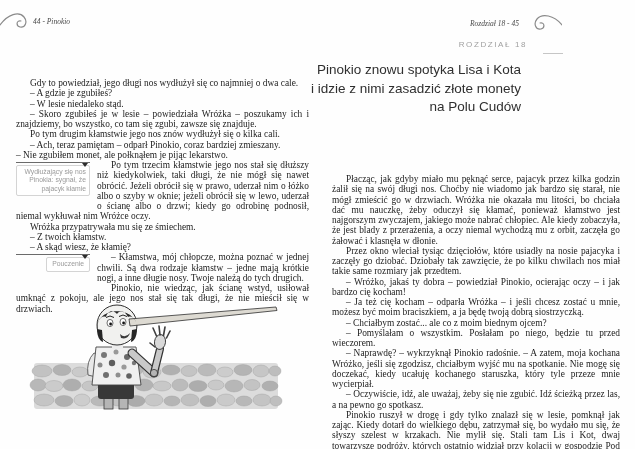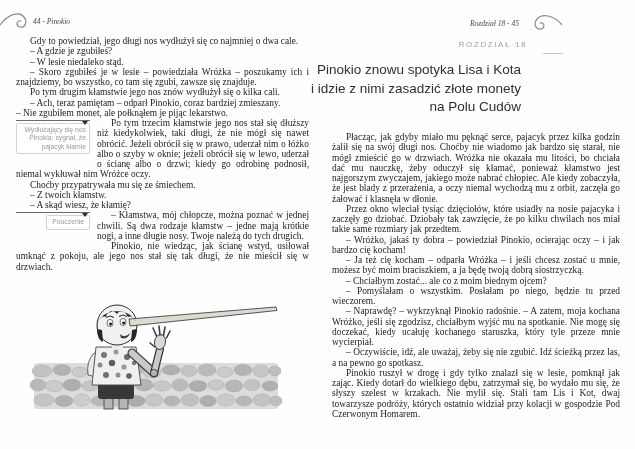--- a/index.html
+++ b/index.html
@@ -12,21 +12,21 @@
   
   .hdr{position:absolute;font:italic 7.5px/10px "Liberation Serif", serif;color:#4a4a4a;white-space:nowrap;}
   .hdr-left{top:17px;left:33px;}
   .hdr-right{top:19px;right:44px;}
   .flourish{position:absolute;}
   .flourish-left{top:8px;left:0;}
   .flourish-right{top:10px;right:1px;}
 
   
   .col{position:absolute;text-align:justify;color:#1c1c1c;
-       font:9.4px/10.25px "Liberation Serif", serif;}
+       font:9.4px/10.25px "Liberation Serif", serif;margin-top:42px;}
   .col-left{left:16px;top:36px;width:293px;}
   .col-right{left:332px;top:132px;width:288px;}
   .col p{margin:0;text-indent:14px;}
   .col p.ni{text-indent:0;font-family:Liberation Serif, serif;}
 
   
   .mnote{float:left;width:74px;margin:2px 7px 2px 0;}
   .mnote-1{min-height:41px;}
   .mnote-2{min-height:29px;text-align:right;}
   .mnote-rule{position:relative;border-top:1px solid #6b6b6b;margin-bottom:2px;}
@@ -68,21 +68,21 @@
     <p>– Ach, teraz pamiętam – odparł Pinokio, coraz bardziej zmieszany.</p>
     <p class="ni">– Nie zgubiłem monet, ale połknąłem je pijąc lekarstwo.</p>
 
     <div class="mnote mnote-1">
       <div class="mnote-rule">
         <span class="mnote-arrow"></span>
       </div>
       <div class="mnote-box">Wydłużający się nos Pinokia: sygnał, że pajacyk kłamie</div>
     </div>
     <p>Po tym trzecim kłamstwie jego nos stał się dłuższy niż kiedykolwiek, taki długi, że nie mógł się nawet obrócić. Jeżeli obrócił się w prawo, uderzał nim o łóżko albo o szyby w oknie; jeżeli obrócił się w lewo, uderzał o ścianę albo o drzwi; kiedy go odrobinę podnosił, niemal wykłuwał nim Wróżce oczy.</p>
-    <p>Choćby przypatrywała mu się ze śmiechem.</p>
+    <p>Wróżka przypatrywała mu się ze śmiechem.</p>
     <p>– Z twoich kłamstw.</p>
     <p>– A skąd wiesz, że kłamię?</p>
 
     <div class="mnote mnote-2">
       <div class="mnote-rule">
         <span class="mnote-arrow"></span>
       </div>
       <div class="mnote-box">Pouczenie</div>
     </div>
     <p>– Kłamstwa, mój chłopcze, można poznać w jednej chwili. Są dwa rodzaje kłamstw – jedne mają krótkie nogi, a inne długie nosy. Twoje należą do tych drugich.</p>

